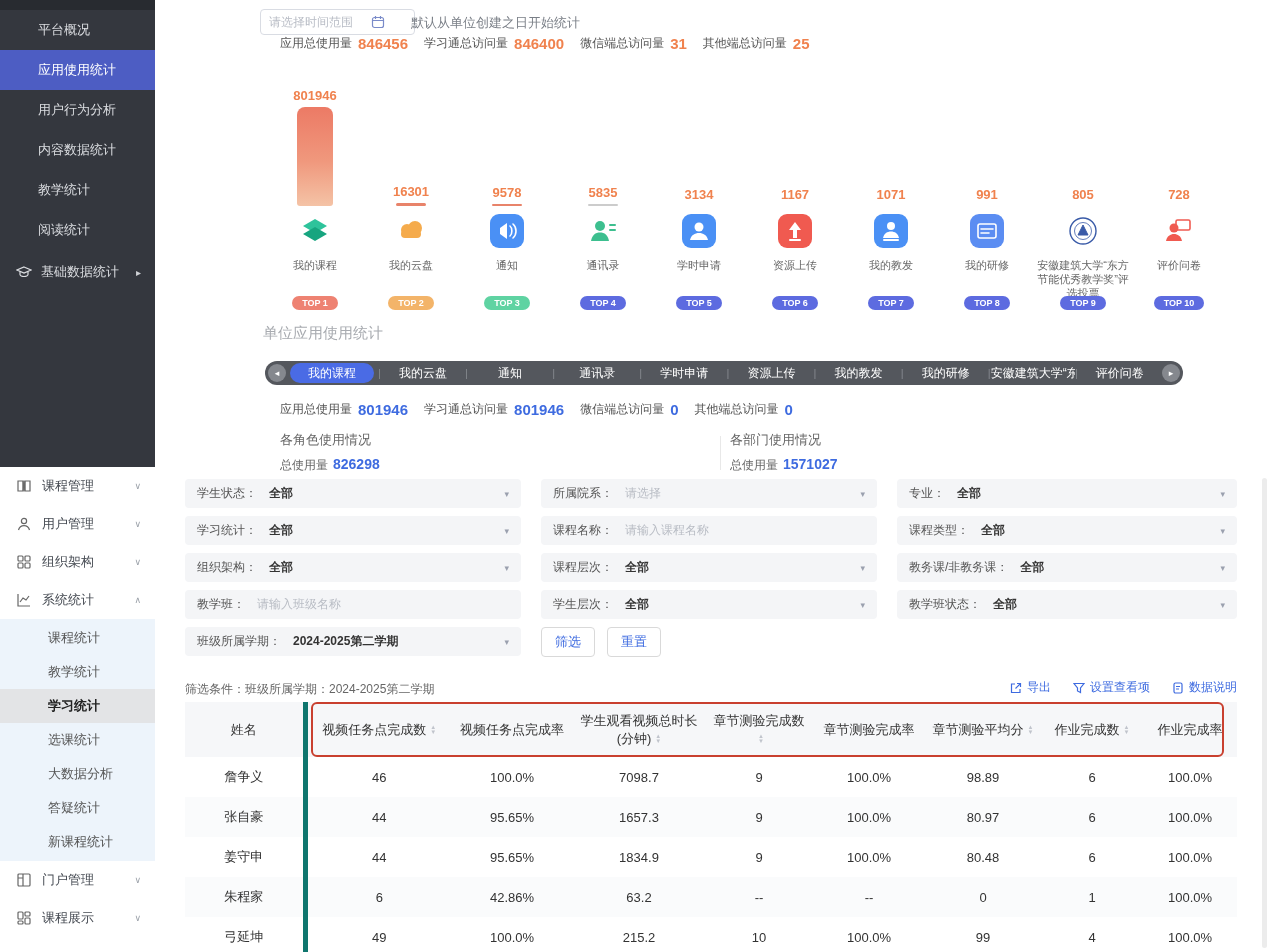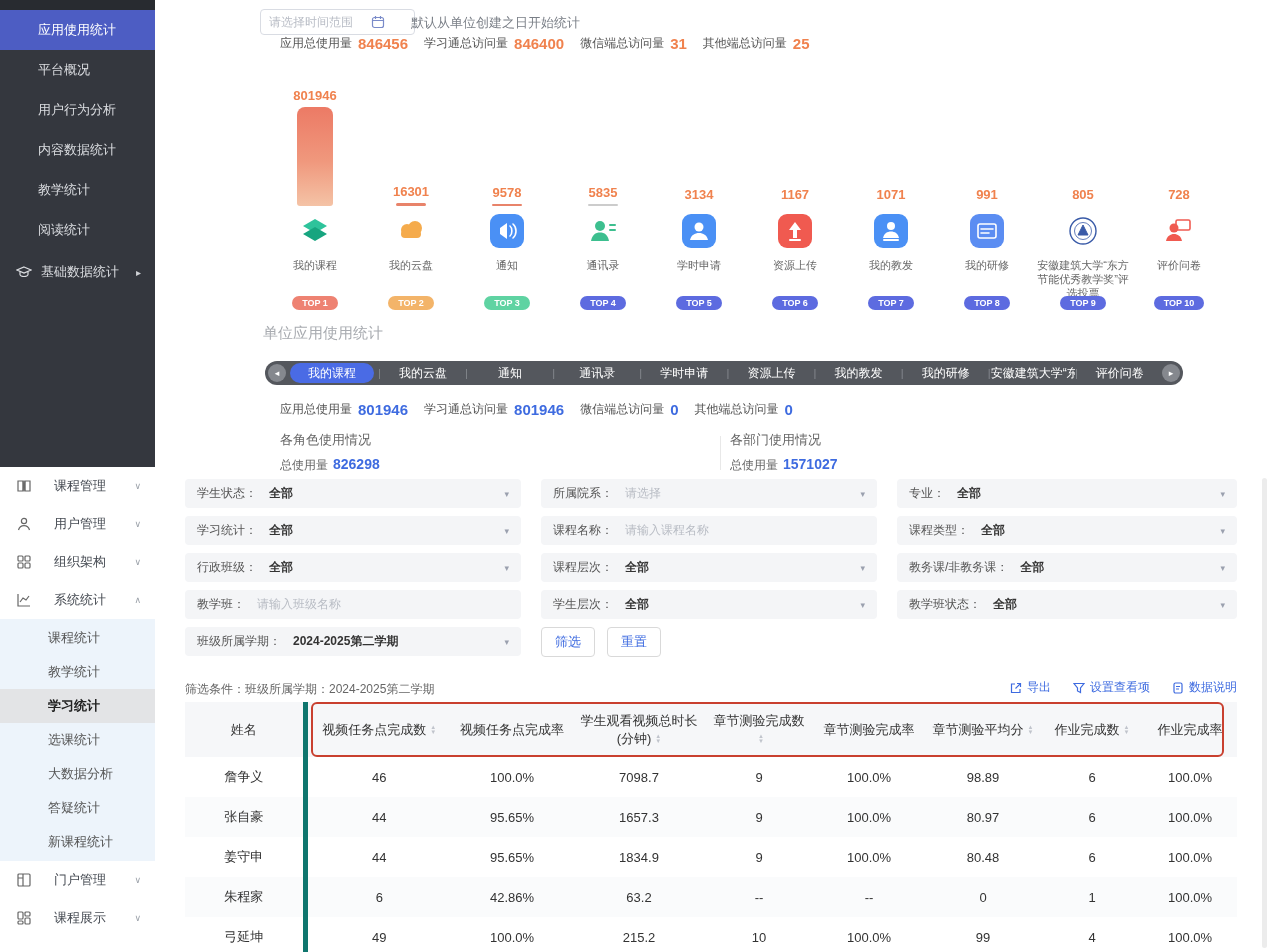--- a/index.html
+++ b/index.html
@@ -12,21 +12,21 @@
   .sidebar { position:absolute; left:0; top:0; width:155px; height:952px; }
   .sb-dark { height:467px; background:#34373e; }
   .sb-strip { height:10px; background:#282b30; }
   .s-item { height:40px; display:flex; align-items:center; padding-left:38px;
             color:#dcdee2; font-size:13px; cursor:pointer; }
   .s-item.active { background:#4d5dc3; color:#fff; }
   .s-item.with-icon { padding-left:16px; gap:9px; margin-top:2px; }
   .s-arrow { margin-left:auto; margin-right:14px; font-size:10px; color:#cfd1d5; }
   .sb-light { background:#fff; }
   .l-item { height:38px; display:flex; align-items:center; padding:0 14px 0 16px;
-            gap:22px; font-size:13px; color:#454a52; cursor:pointer; }
+            gap:10px; font-size:13px; color:#454a52; cursor:pointer; }
   .l-chevron { margin-left:auto; font-size:9px; color:#9aa0a8; }
   .submenu { background:#edf4fb; padding:2px 0; }
   .sub-item { height:34px; display:flex; align-items:center; padding-left:48px;
               font-size:13px; color:#555; cursor:pointer; }
   .sub-item.active { background:#e3e4e6; color:#222; font-weight:bold; }
   .sb-icon { width:16px; height:16px; flex:0 0 16px; }
   
   .main { position:absolute; left:155px; top:0; width:1114px; height:952px; background:#fff; }
   .abs { position:absolute; }
   
@@ -110,22 +110,22 @@
             border-radius:6px; pointer-events:none; }
   .scrollbar { position:absolute; right:2px; top:478px; width:5px; height:470px;
                background:#ececec; border-radius:3px; }
 </style>
 </head>
 <body>
 
 <div class="sidebar">
   <div class="sb-dark">
     <div class="sb-strip"></div>
+    <div class="s-item">平台概况</div>
     <div class="s-item active">应用使用统计</div>
-    <div class="s-item">平台概况</div>
     <div class="s-item">用户行为分析</div>
     <div class="s-item">内容数据统计</div>
     <div class="s-item">教学统计</div>
     <div class="s-item">阅读统计</div>
     <div class="s-item with-icon">
       <svg class="sb-icon" viewBox="0 0 16 16" fill="none" stroke="#dcdee2" stroke-width="1.2">
         <polygon points="8,3 15,6 8,9 1,6"></polygon>
           <path d="M4 7.5v3c0 1 2 2 4 2s4-1 4-2v-3"></path>
       </svg>
       <span>基础数据统计</span>
@@ -442,21 +442,21 @@
     <div class="ffield">
       <span class="flabel">课程名称：</span>
       <span class="fph">请输入课程名称</span>
     </div>
     <div class="ffield">
       <span class="flabel">课程类型：</span>
       <span class="fvalue">全部</span>
       <span class="farrow">▾</span>
     </div>
     <div class="ffield">
-      <span class="flabel">行政班级：</span>
+      <span class="flabel">组织架构：</span>
       <span class="fvalue">全部</span>
       <span class="farrow">▾</span>
     </div>
     <div class="ffield">
       <span class="flabel">课程层次：</span>
       <span class="fvalue">全部</span>
       <span class="farrow">▾</span>
     </div>
     <div class="ffield">
       <span class="flabel">教务课/非教务课：</span>

